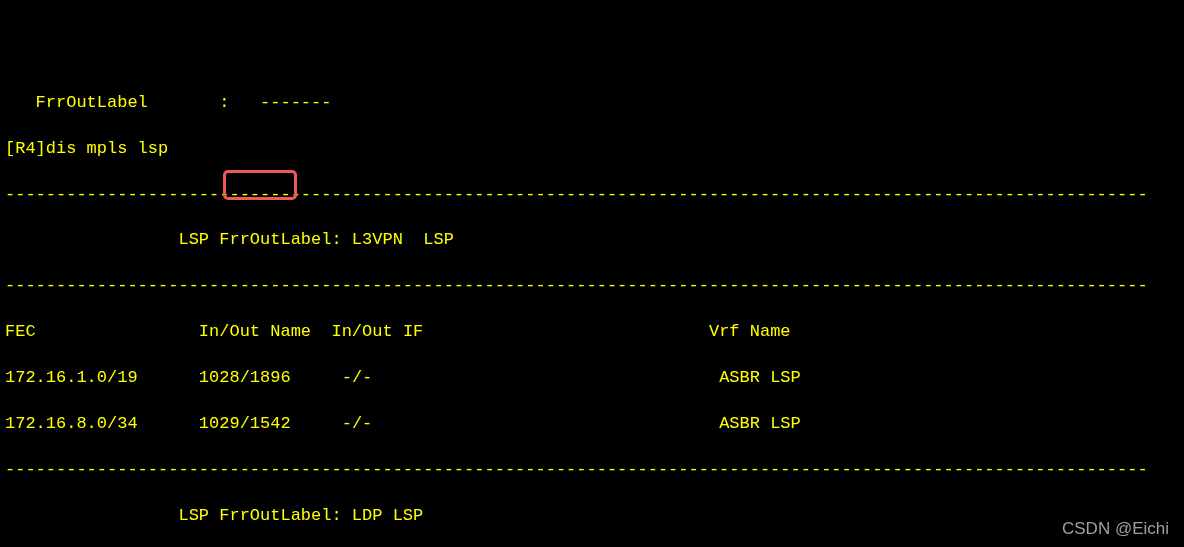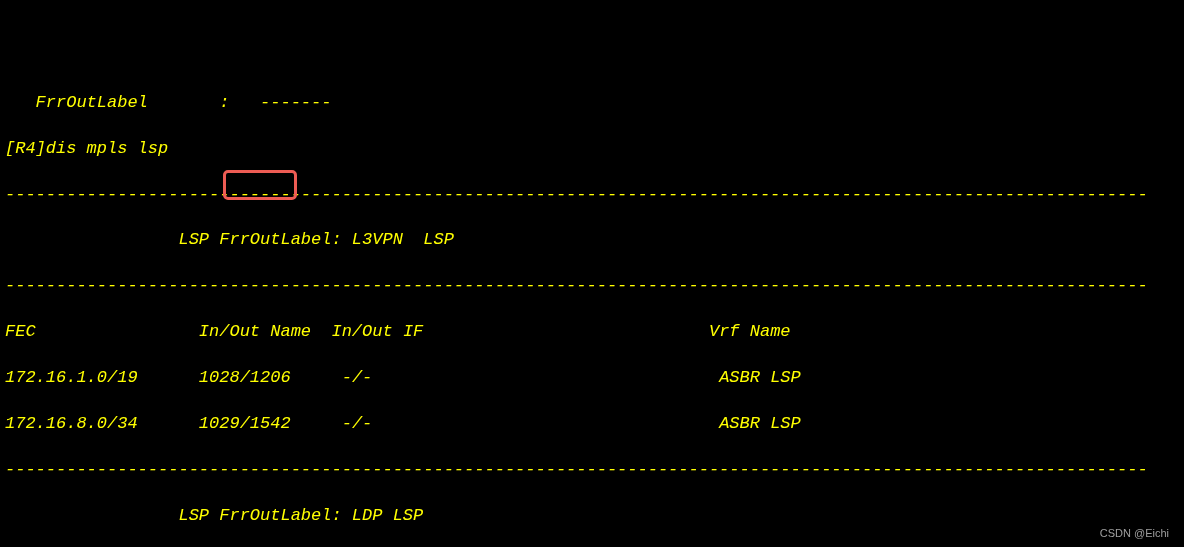--- a/index.html
+++ b/index.html
@@ -16,52 +16,51 @@
       padding: 0 5px;
       white-space: pre;
       width: 1184px;
       height: 547px;
       position: relative;
       overflow: hidden;
     }
     .term-line {
       display: block;
       white-space: pre;
-      font-style: italic;
     }
     .highlight-box {
       position: absolute;
       border: 3px solid #ed5c54;
       border-radius: 5px;
       background: transparent;
       pointer-events: none;
     }
     .watermark {
       position: absolute;
       bottom: 6px;
       right: 15px;
       color: #bbbbbb;
       font-family: Arial, sans-serif;
-      font-size: 11px;
+      font-size: 17px;
       white-space: nowrap;
       opacity: 0.85;
     }
   </style>
 </head>
 <body>
 
 
 
 <span class="term-line">   FrrOutLabel       :   -------</span>
 <span class="term-line">[R4]dis mpls lsp</span>
 <span class="term-line">----------------------------------------------------------------------------------------------------------------</span>
 <span class="term-line">                 LSP FrrOutLabel: L3VPN  LSP</span>
 <span class="term-line">----------------------------------------------------------------------------------------------------------------</span>
 <span class="term-line"><span>FEC</span>                <span>In/Out Name</span>  <span>In/Out IF</span>                            <span>Vrf Name</span></span>
-<span class="term-line"><span>172.16.1.0/19</span>      <span>1028/1206</span>     <span>-/-</span>                                  <span>ASBR LSP</span></span>
+<span class="term-line"><span>172.16.1.0/19</span>      <span>1028/1896</span>     <span>-/-</span>                                  <span>ASBR LSP</span></span>
 <span class="term-line"><span>172.16.8.0/34</span>      <span>1029/1542</span>     <span>-/-</span>                                  <span>ASBR LSP</span></span>
 <span class="term-line">----------------------------------------------------------------------------------------------------------------</span>
 <span class="term-line">                 LSP FrrOutLabel: LDP LSP</span>
 
 
 
 
 
 
 

